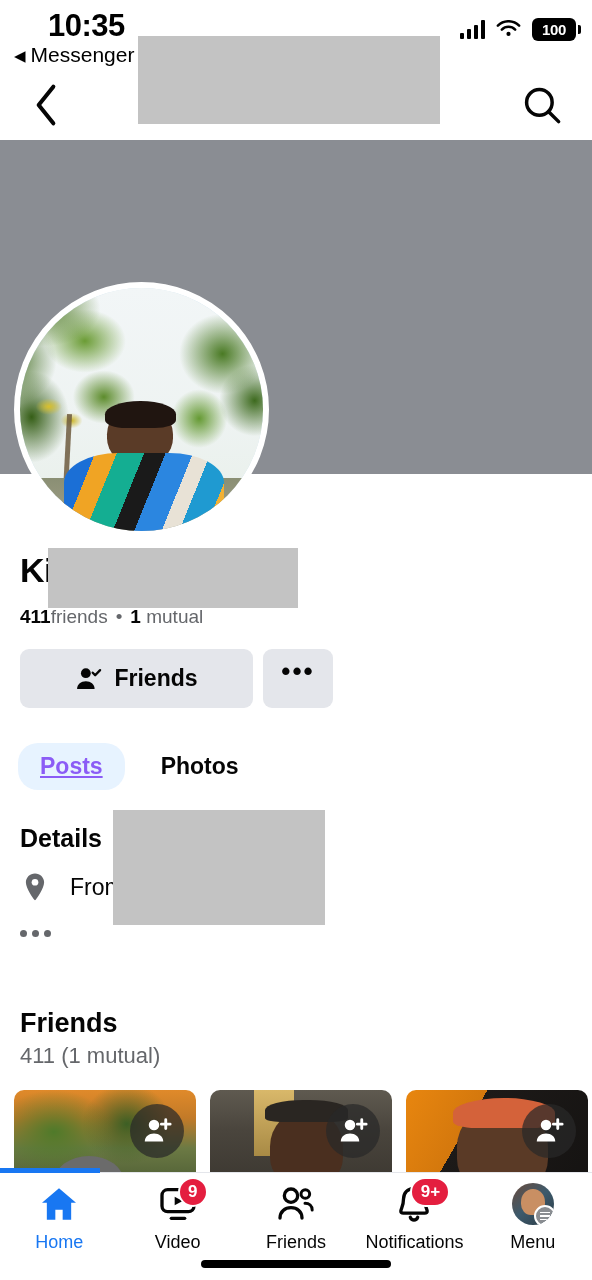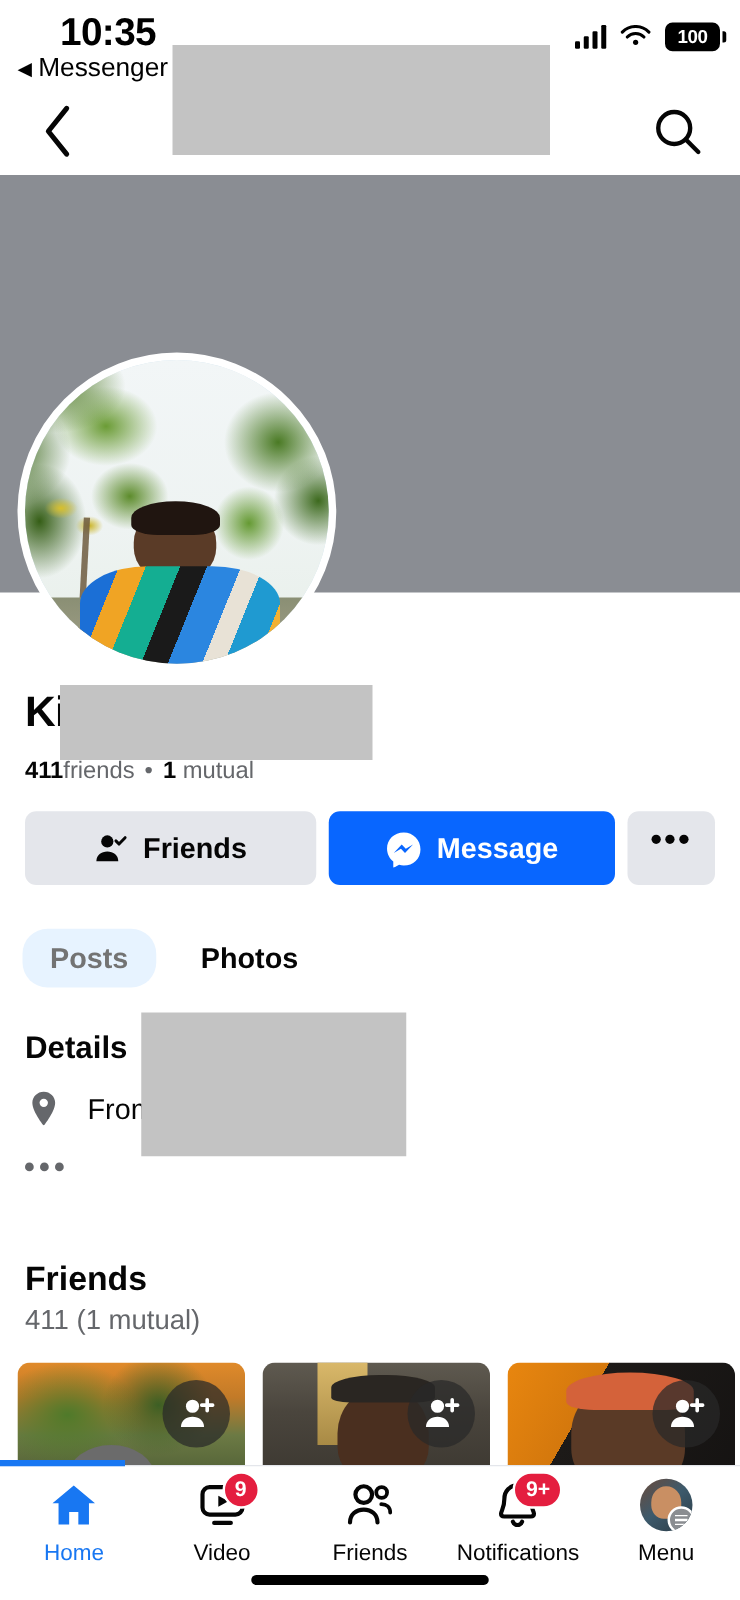--- a/index.html
+++ b/index.html
@@ -149,21 +149,21 @@
   .btn-friends { width:233px; background:#e4e6eb; color:#050505; }
   .btn-message { width:229px; background:#0866ff; color:#fff; }
   .btn-more { width:70px; background:#e4e6eb; color:#050505; font-size:26px; letter-spacing:2px; }
   .btn-more span { position:relative; top:-7px; }
 
   
   .tabs { position:absolute; left:18px; top:743px; display:flex; align-items:center; gap:14px; }
   .tab {
     padding:10px 22px; border-radius:20px; font-size:23px; font-weight:600;
   }
-  .tab.active { background:#e7f3ff; color:#737373; }
+  .tab.active { background:#e7f3ff; color:#8b5cf6;text-decoration:underline; }
   .tab.inactive { color:#050505; font-weight:700; }
 
   
   .details-title {
     position:absolute; left:20px; top:824px;
     font-size:25px; font-weight:700; color:#050505;
   }
   .detail-row {
     position:absolute; left:20px; display:flex; align-items:center; gap:20px;
     font-size:23px; color:#050505;
@@ -346,27 +346,20 @@
 
   <div class="actions">
     <div class="btn btn-friends">
       <svg width="28" height="28" viewBox="0 0 24 24">
         <circle cx="9.3" cy="7" r="4.2" fill="#050505"></circle>
         <path d="M1.8 20.5c0-4.1 3.4-6.6 7.5-6.6s7.5 2.5 7.5 6.6z" fill="#050505"></path>
         <path d="M15.2 6.6l2.1 2.2 4.2-4.4" stroke="#050505" stroke-width="2" fill="none" stroke-linecap="round" stroke-linejoin="round"></path>
       </svg>
       <span>Friends</span>
     </div>
-    <div class="btn btn-message">
-      <svg width="30" height="30" viewBox="0 0 24 24">
-        <path d="M12 1.6C5.9 1.6 1.3 6 1.3 11.9c0 3.4 1.5 6.4 4 8.3v4.1l3.7-2c1 .3 2 .4 3 .4 6.1 0 10.7-4.4 10.7-10.3S18.1 1.6 12 1.6z" fill="#fff"></path>
-        <path d="M5.6 14.7l5.1-5.4 2.6 2.7 4.6-2.7-5.1 5.4-2.6-2.7z" fill="#0866ff"></path>
-      </svg>
-      <span>Message</span>
-    </div>
     <div class="btn btn-more">
       <span>•••</span>
     </div>
   </div>
 
   <div class="tabs">
     <div class="tab active">
       <span>Posts</span>
     </div>
     <div class="tab inactive">

